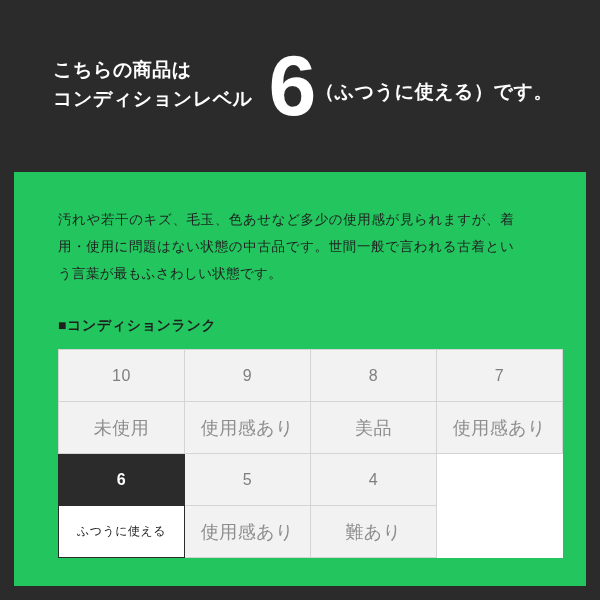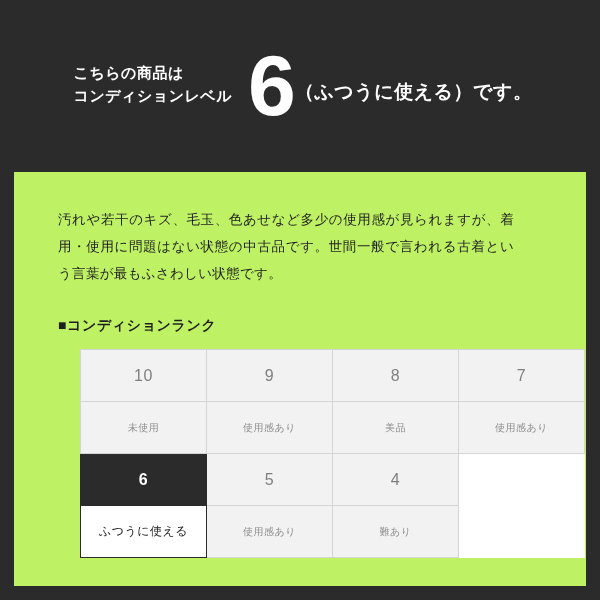--- a/index.html
+++ b/index.html
@@ -42,21 +42,21 @@
     justify-content: center;
     box-sizing: border-box;
   }
   .header-inner {
     display: flex;
     align-items: center;
     color: #ffffff;
     padding-left: 6px;
   }
   .header-lead {
-    font-size: 15px;
+    font-size: 19px;
     line-height: 1.55;
     font-weight: bold;
     letter-spacing: 0.5px;
     white-space: pre-line;
     color: #ffffff;
     margin-right: 16px;
   }
   .big-number {
     font-size: 86px;
     font-weight: bold;
@@ -76,21 +76,21 @@
     position: relative;
     top: 8px;
   }
   
   .card {
     position: absolute;
     left: 14px;
     top: 172px;
     width: 572px;
     height: 414px;
-    background: #bef264;
+    background: #22c55e;
     box-sizing: border-box;
     padding: 34px 72px 0 44px;
   }
   .desc {
     font-size: 13.5px;
     line-height: 2.0;
     color: #1f1f1f;
     letter-spacing: 0.3px;
     margin: 0 0 30px 0;
     text-align: justify;
@@ -99,31 +99,30 @@
     font-size: 14px;
     font-weight: bold;
     color: #1f1f1f;
     letter-spacing: 0.6px;
     margin: 0 0 14px 0;
   }
   table.rank {
     border-collapse: collapse;
     width: 492px;
     table-layout: fixed;
-    margin-left: 22px;
   }
   table.rank td {
     border: 1px solid #d4d4d4;
     width: 123px;
     height: 49px;
     text-align: center;
     vertical-align: middle;
     background: #f2f2f2;
     color: #8d8d8d;
-    font-size: 10px;
+    font-size: 18px;
     letter-spacing: 0.5px;
   }
   table.rank td.num {
     font-size: 16px;
     color: #7f7f7f;
   }
   table.rank td.blankcell {
     background: #ffffff;
     border: 1px solid #ffffff;
   }

